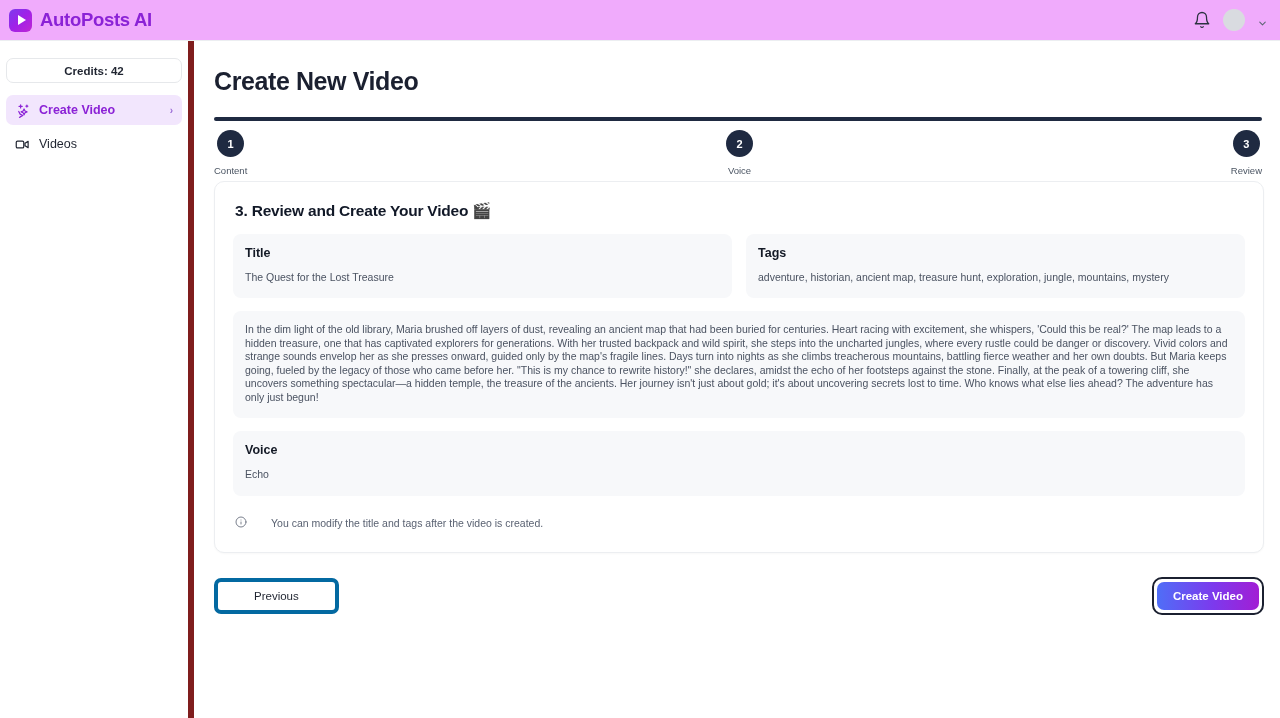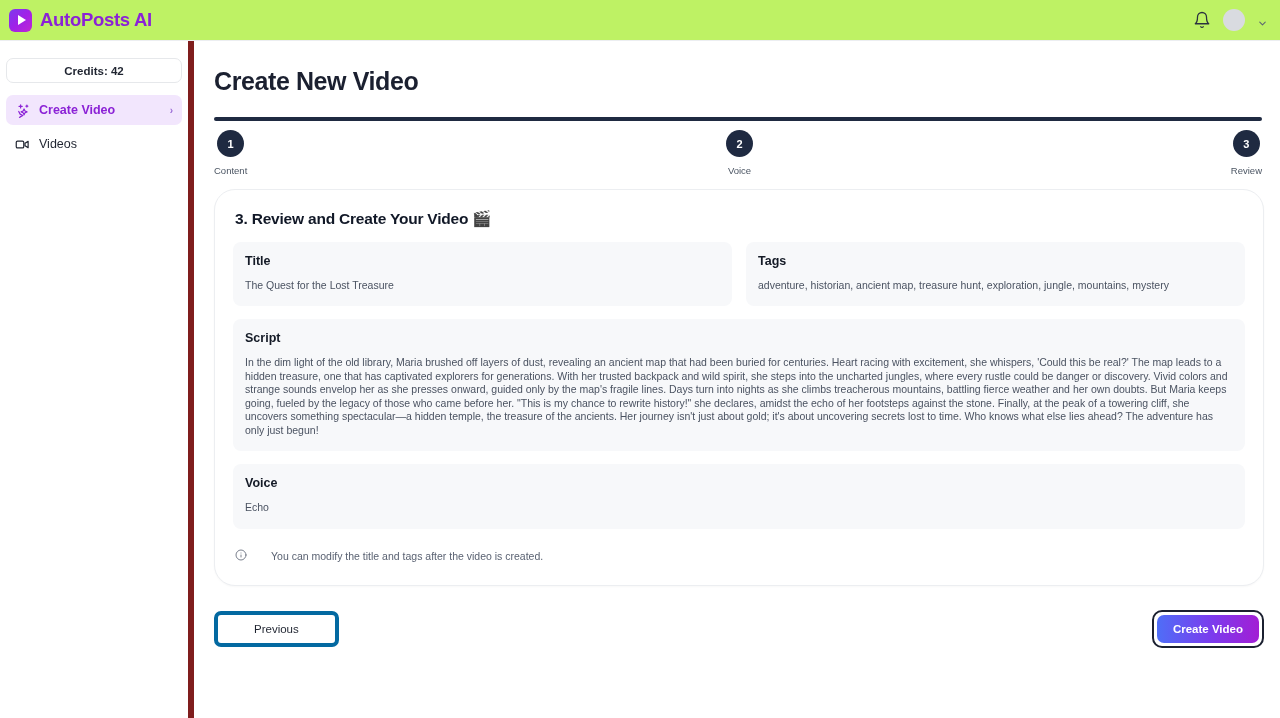--- a/index.html
+++ b/index.html
@@ -8,21 +8,21 @@
     font-family: "Liberation Sans", sans-serif;
     background: #ffffff;
     color: #111827;
     overflow: hidden;
   }
 
   
   .topbar {
     position: absolute; top: 0; left: 0;
     width: 1280px; height: 41px;
-    background: #bef264;
+    background: #f0abfc;
     border-bottom: 1px solid #eceef1;
     display: flex; 
   }
   .brand { display: flex; align-items: center; gap: 8px; padding-left: 9px; }
   .logo-box {
     width: 23px; height: 23px; border-radius: 6px;
     background: linear-gradient(135deg, #7c3aed 0%, #a021e8 50%, #c026d3 100%);
     display: flex; align-items: center; justify-content: center;
   }
   .logo-tri {
@@ -101,22 +101,22 @@
     display: flex; align-items: center; justify-content: center;
     font-size: 11px; font-weight: bold;
   }
   .step-label { margin-top: 8px; font-size: 9.5px; color: #4b5563; white-space: nowrap; }
   .step-1 { left: 0px; }
   .step-2 { left: 512px; }
   .step-3 { right: 2px; }
 
   
   .card {
-    margin-top: 12px;
-    border: 1px solid #eceef1; border-radius: 21px;
+    margin-top: 4px;
+    border: 1px solid #eceef1; border-radius: 10px;
     background: #ffffff;
     padding: 16px 18px 22px 18px;
     box-shadow: 0 1px 2px rgba(16,24,40,0.03);
   }
   .card-title {
     font-size: 15.5px; font-weight: bold; color: #111827;
     letter-spacing: -0.2px; margin: 4px 0 14px 2px;
   }
   .panel {
     background: #f7f8fa; border-radius: 8px;
@@ -247,21 +247,20 @@
         <h4>Title</h4>
         <p>The Quest for the Lost Treasure</p>
       </div>
       <div class="panel">
         <h4>Tags</h4>
         <p>adventure, historian, ancient map, treasure hunt, exploration, jungle, mountains, mystery</p>
       </div>
     </div>
 
     <div class="panel script-panel">
-      <h4>Script</h4>
       <p>In the dim light of the old library, Maria brushed off layers of dust, revealing an ancient map that had been buried for centuries. Heart racing with excitement, she whispers, 'Could this be real?' The map leads to a hidden treasure, one that has captivated explorers for generations. With her trusted backpack and wild spirit, she steps into the uncharted jungles, where every rustle could be danger or discovery. Vivid colors and strange sounds envelop her as she presses onward, guided only by the map's fragile lines. Days turn into nights as she climbs treacherous mountains, battling fierce weather and her own doubts. But Maria keeps going, fueled by the legacy of those who came before her. "This is my chance to rewrite history!" she declares, amidst the echo of her footsteps against the stone. Finally, at the peak of a towering cliff, she uncovers something spectacular—a hidden temple, the treasure of the ancients. Her journey isn't just about gold; it's about uncovering secrets lost to time. Who knows what else lies ahead? The adventure has only just begun!</p>
     </div>
 
     <div class="panel voice-panel">
       <h4>Voice</h4>
       <p>Echo</p>
     </div>
 
     <div class="note">
       <span>

